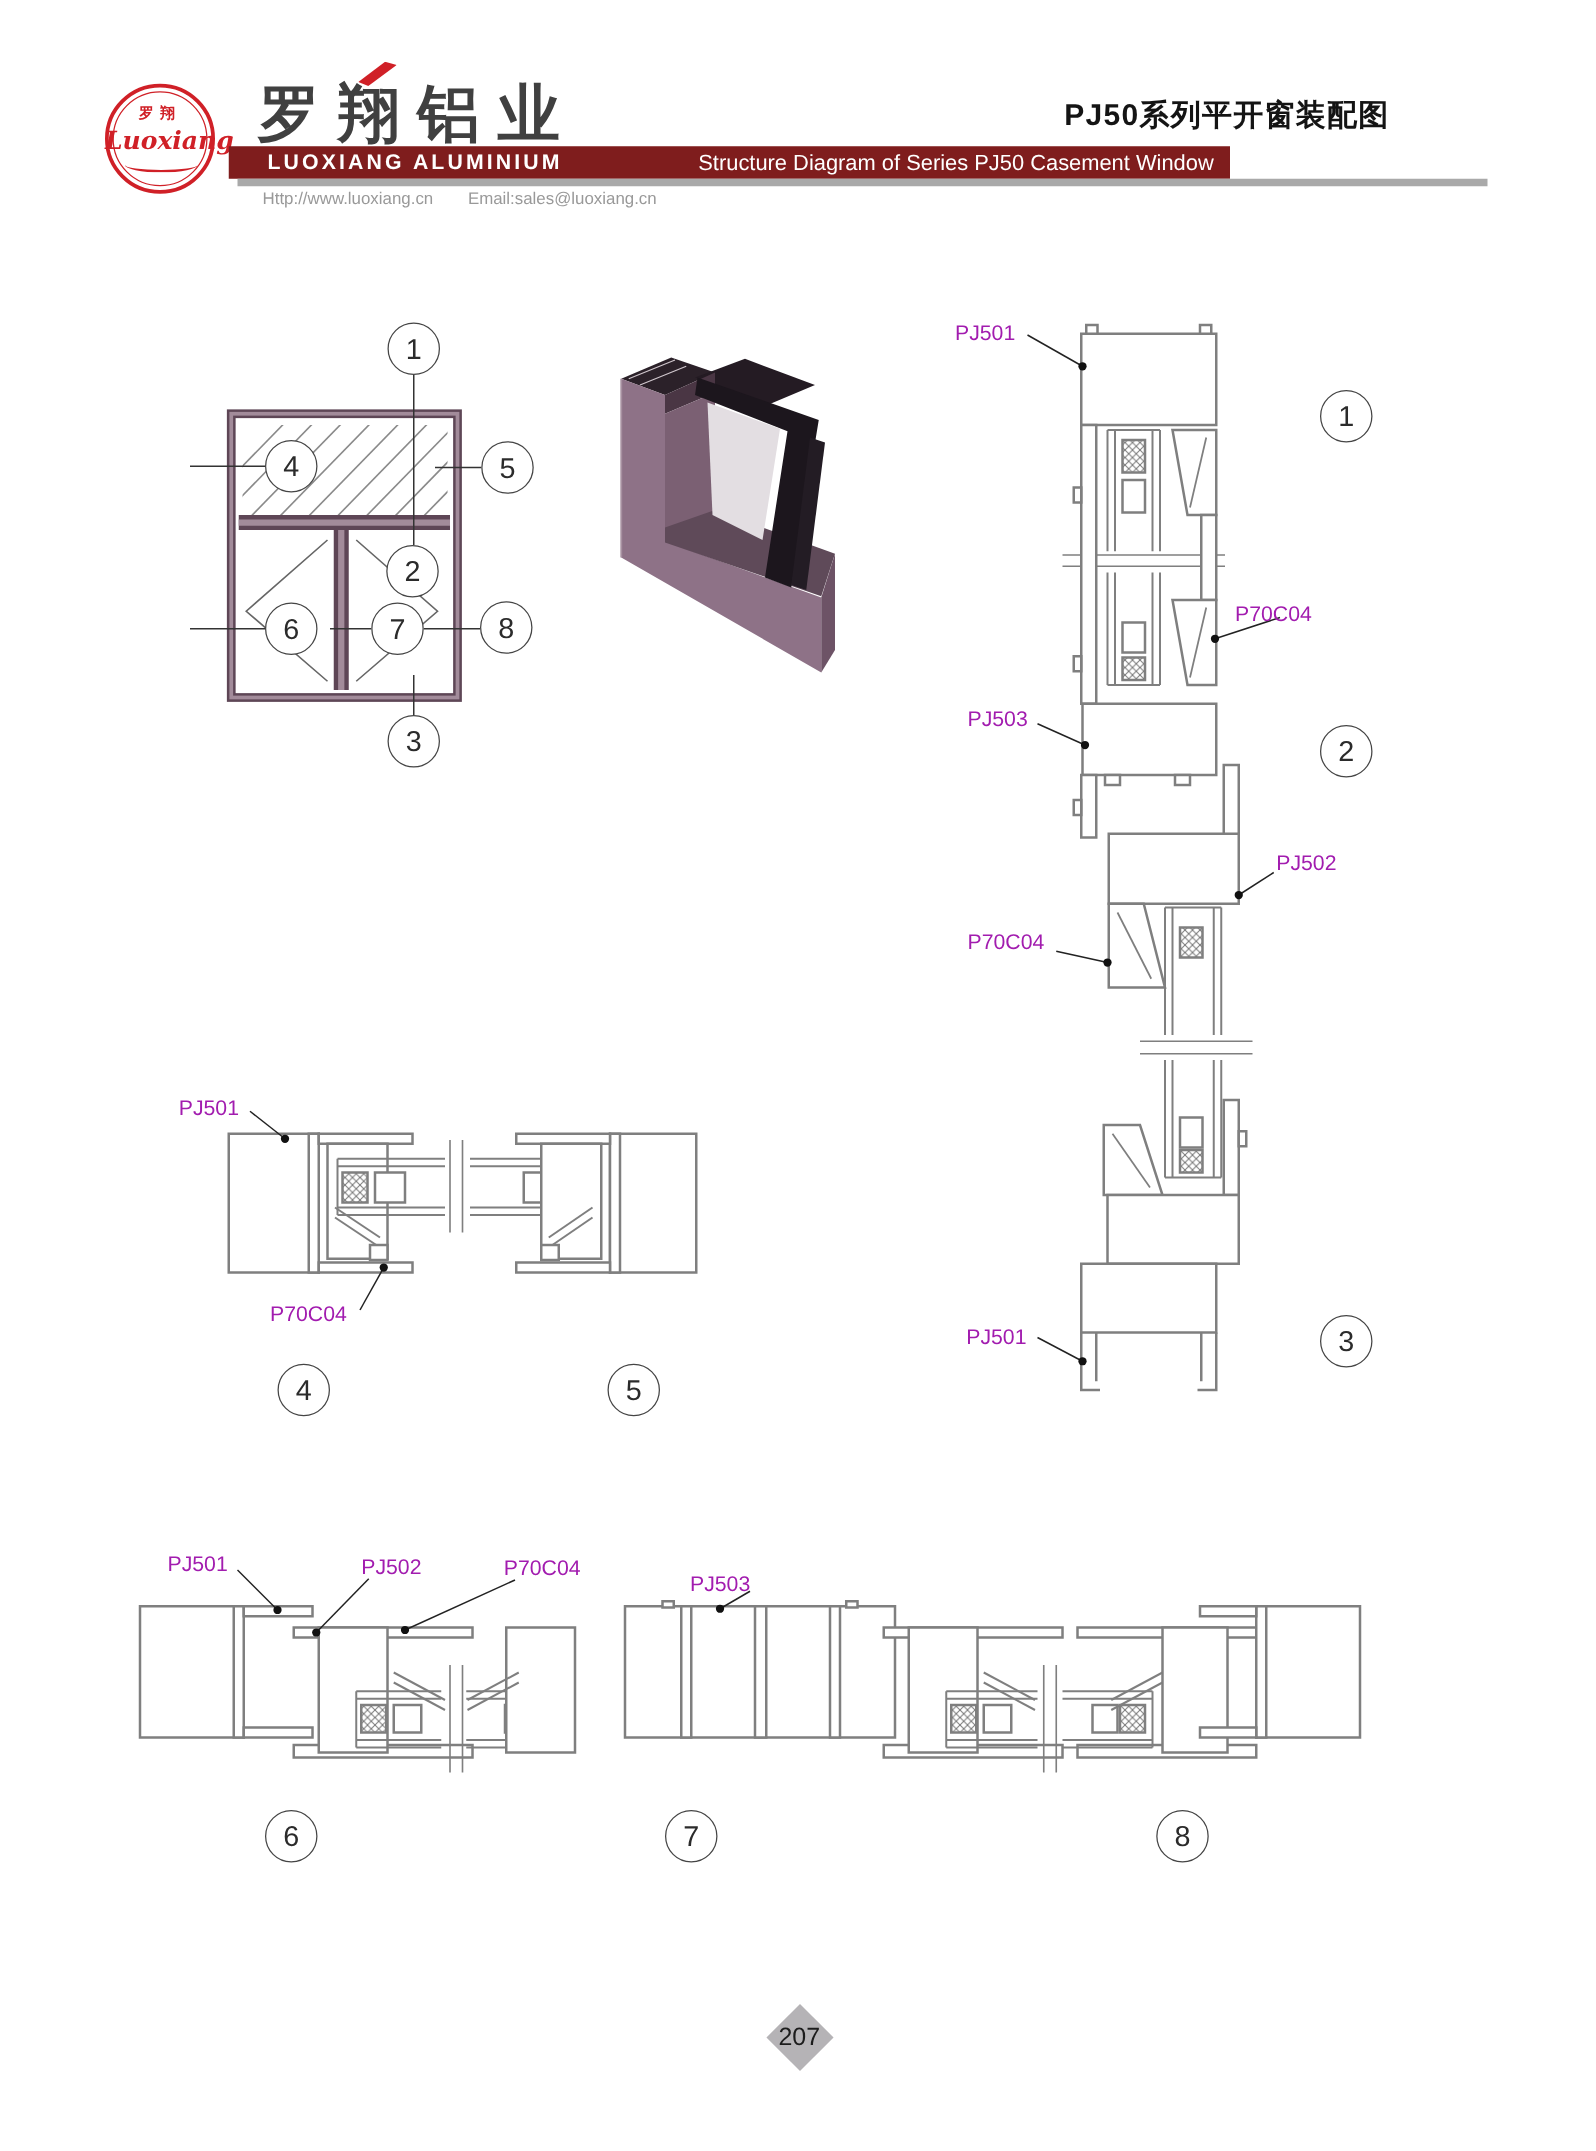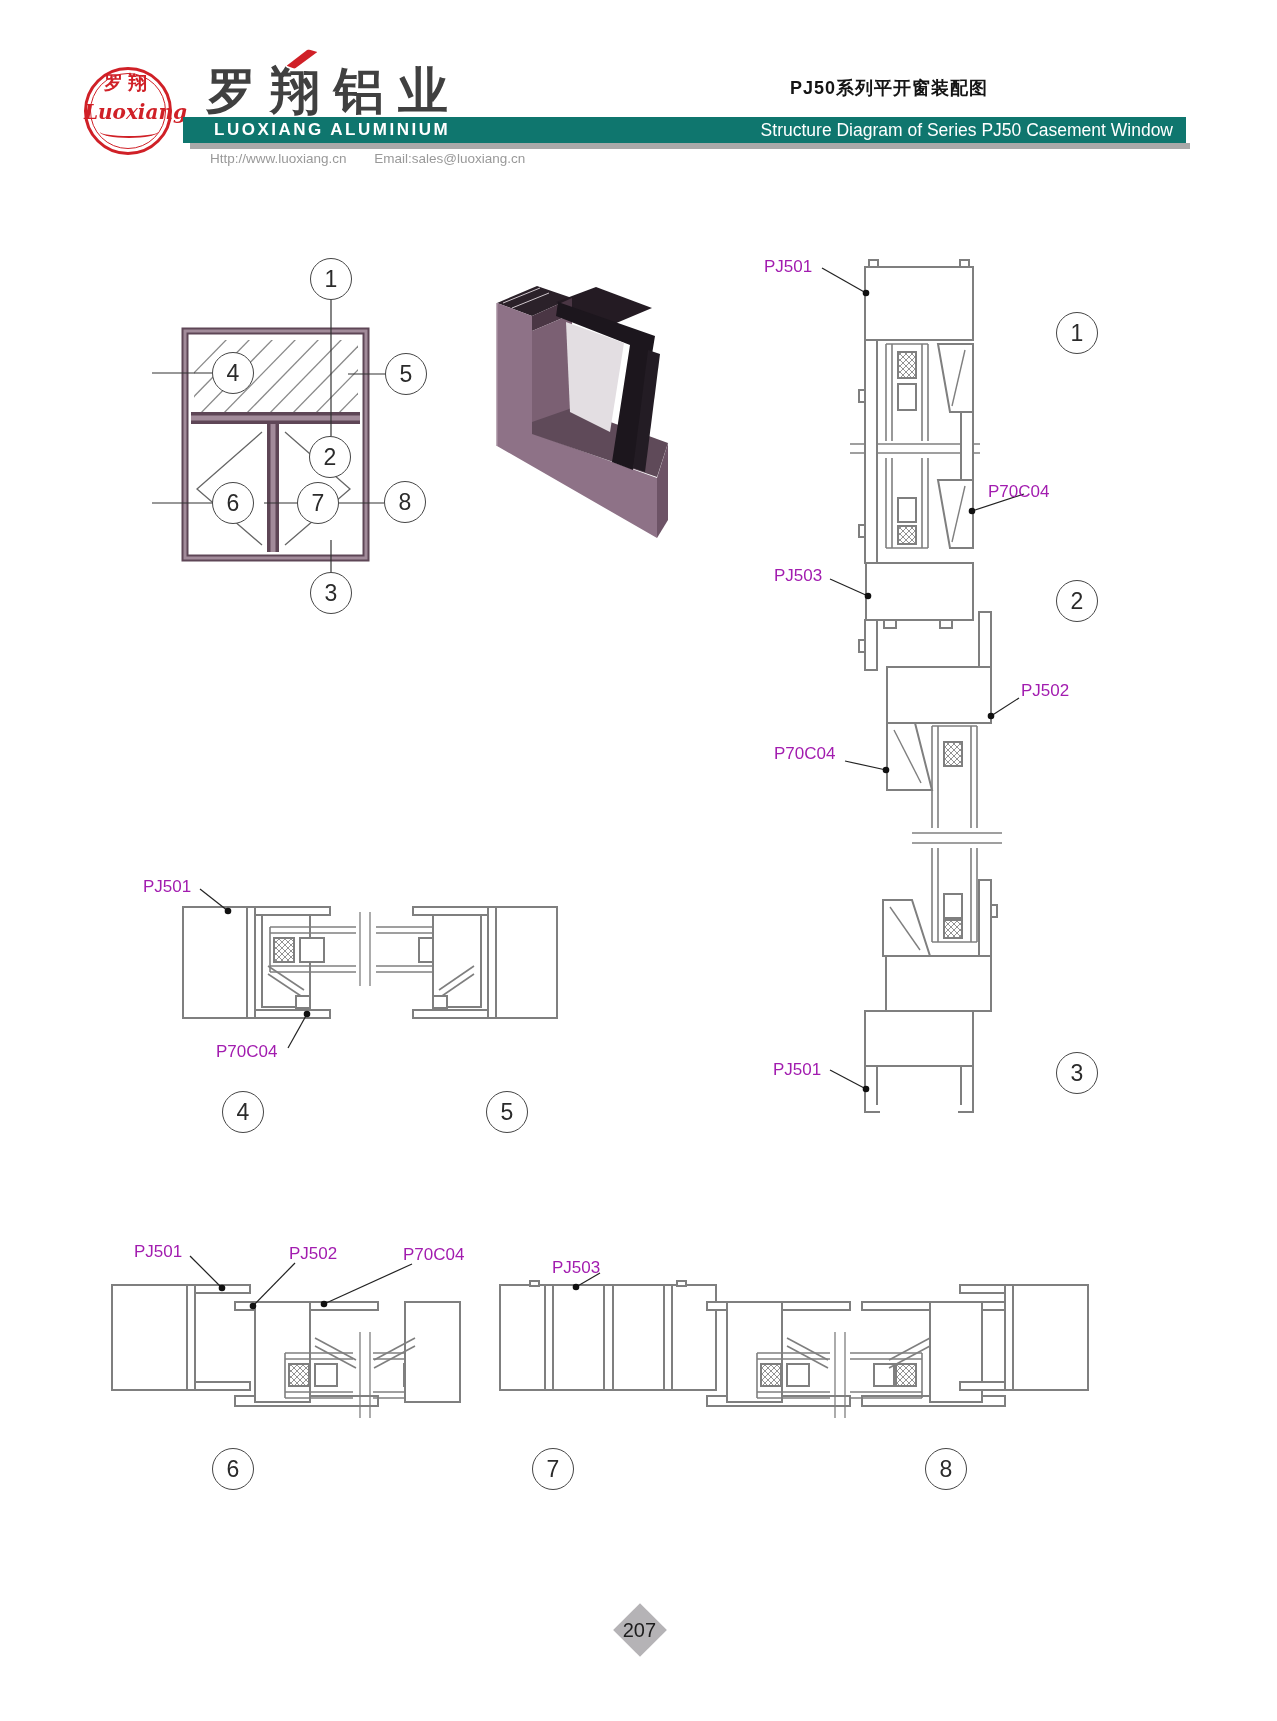--- a/index.html
+++ b/index.html
@@ -2,34 +2,34 @@
 <html><head>
 <meta charset="utf-8">
 <style>
   html,body{margin:0;padding:0;background:#e8e8e8;}
   #page{position:relative;width:1277px;height:1721px;background:#ffffff;overflow:hidden;
         font-family:"Liberation Sans",sans-serif;}
   
   .logo{position:absolute;left:84px;top:67px;width:88px;height:88px;}
   .logo-ring{position:absolute;inset:0;border:3px solid #d02027;border-radius:50%;}
   .logo-ring::after{content:"";position:absolute;inset:3px;border:1px solid #d02027;border-radius:50%;}
-  .logo-cn{position:absolute;top:3px;left:0;width:100%;text-align:center;font-size:19px;
+  .logo-cn{position:absolute;top:15px;left:0;width:100%;text-align:center;font-size:12px;
            font-weight:bold;color:#d02027;letter-spacing:5px;}
   .logo-script{position:absolute;top:33px;left:0;width:100%;text-align:center;
                font-family:"DejaVu Serif",serif;font-style:italic;font-weight:bold;
                font-size:20px;color:#d02027;}
   .logo-swash{position:absolute;left:16px;bottom:17px;width:58px;height:10px;
               border-bottom:2px solid #d02027;border-radius:50%;}
   .company-cn{position:absolute;left:206px;top:58px;font-size:50px;font-weight:bold;
               color:#404040;letter-spacing:14px;white-space:nowrap;}
   .swoosh{position:absolute;left:286px;top:50px;width:32px;height:18px;background:#d02027;
           clip-path:polygon(0 78%,72% 0,100% 20%,24% 100%);transform:rotate(-6deg);}
-  .title-cn{position:absolute;left:790px;top:76px;width:383px;text-align:left;
-            font-size:18px;font-weight:bold;color:#141414;letter-spacing:1px;white-space:nowrap;}
-  .red-bar{position:absolute;left:183px;top:117px;width:1003px;height:26px;background:#0f766e;}
+  .title-cn{position:absolute;left:790px;top:76px;width:383px;text-align:center;
+            font-size:24px;font-weight:bold;color:#141414;letter-spacing:1px;white-space:nowrap;}
+  .red-bar{position:absolute;left:183px;top:117px;width:801px;height:26px;background:#7f1d1d;}
   .bar-left{position:absolute;left:31px;top:0;line-height:26px;color:#fff;font-size:17px;
             font-weight:bold;letter-spacing:2.5px;white-space:nowrap;}
   .bar-right{position:absolute;right:13px;top:0;line-height:26px;color:#fff;font-size:17.5px;
              white-space:nowrap;}
   .bar-shadow{position:absolute;left:190px;top:143px;width:1000px;height:6px;background:#a9a9a9;}
   .url-line{position:absolute;left:210px;top:151px;font-size:13.5px;color:#999;white-space:nowrap;}
   .url-line span + span{margin-left:24px;}
   
   svg.art{position:absolute;left:0;top:0;}
   .plabel{position:absolute;font-size:17px;color:#a21caf;white-space:nowrap;}

